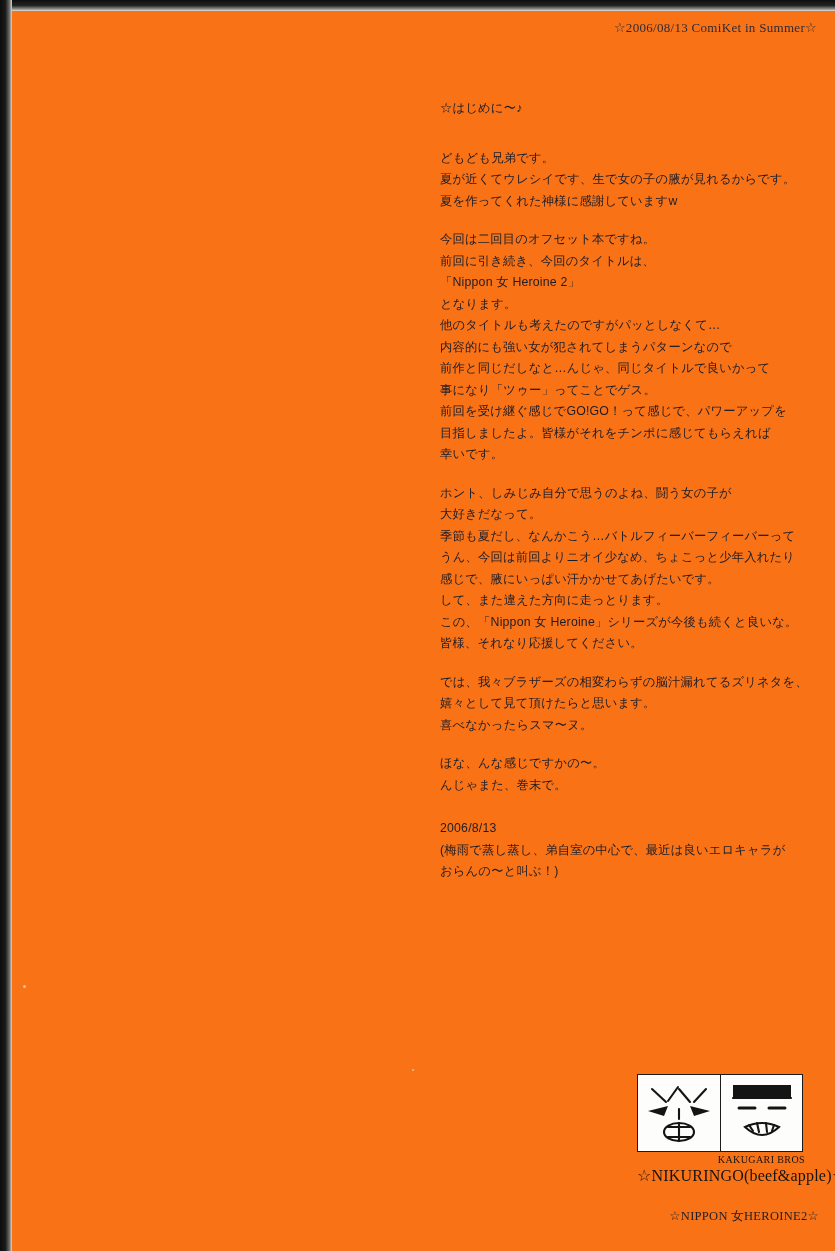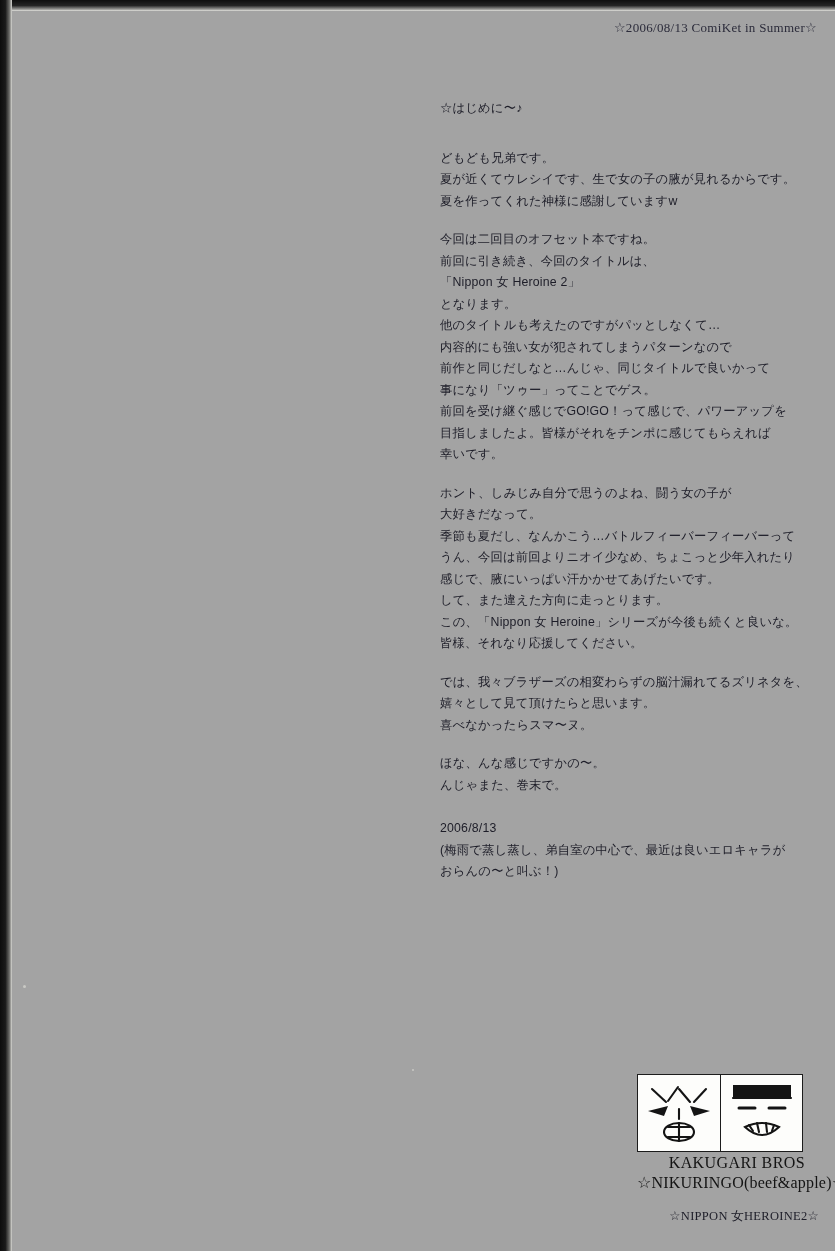--- a/index.html
+++ b/index.html
@@ -16,21 +16,21 @@
     overflow: hidden;
   }
 
   
   .page {
     position: absolute;
     left: 0;
     top: 0;
     width: 835px;
     height: 1251px;
-    background: #a3a3a3;
+    background: #f97316;
   }
 
   
   .gutter-left {
     position: absolute;
     left: 0;
     top: 0;
     width: 12px;
     height: 1251px;
     background: linear-gradient(to right, #0c0c0c 0%, #1a1a1a 45%, #6b6b68 78%, #d8d8d4 100%);
@@ -106,21 +106,21 @@
   .logo-cell.left {
     border-right: 1.6px solid #1c1c1c;
   }
   .logo-cell svg {
     position: absolute;
     left: 0;
     top: 0;
   }
   .logo-caption {
     font-family: "Liberation Serif", serif;
-    font-size: 16px;
+    font-size: 10px;
     letter-spacing: 0.4px;
     text-align: right;
     margin-top: 2px;
     color: #141414;
     white-space: nowrap;
   }
   .logo-sub {
     font-family: "Liberation Serif", serif;
     font-size: 16px;
     letter-spacing: 0.2px;

